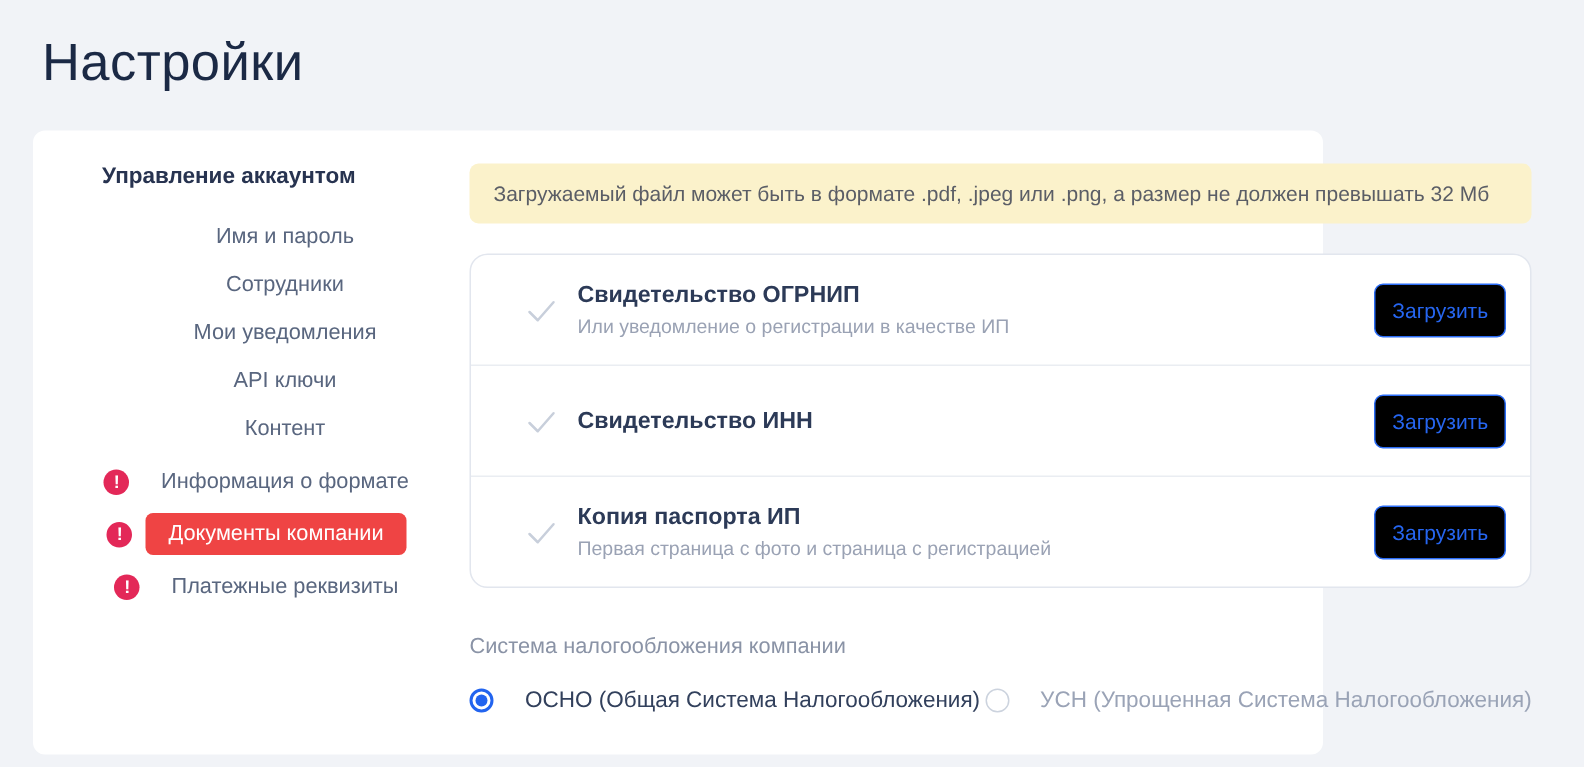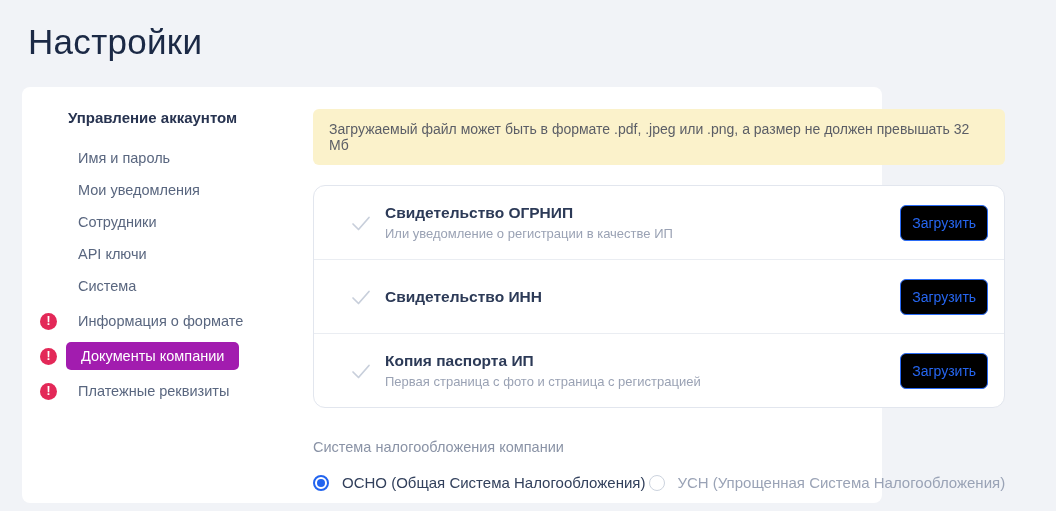--- a/index.html
+++ b/index.html
@@ -44,20 +44,21 @@
     font-weight: bold;
     color: #273350;
     padding: 6px 0;
   }
   .nav { margin-left: 18px; }
   .nav-item {
     display: flex;
     align-items: center;
     height: 32px;
     cursor: pointer;
+    justify-content: center;
   }
   .nav-item.with-gap { margin-top: 3px; }
   .alert-badge {
     width: 17px;
     height: 17px;
     border-radius: 50%;
     background: #e32858;
     color: #ffffff;
     font-size: 12px;
     font-weight: bold;
@@ -66,21 +67,21 @@
     margin-right: 21px;
     flex-shrink: 0;
   }
   .alert-badge.hidden { visibility: hidden; }
   .nav-label {
     font-size: 14.5px;
     color: #59667f;
     white-space: nowrap;
   }
   .nav-item.active .nav-label {
-    background: #a21caf;
+    background: #ef4444;
     color: #ffffff;
     border-radius: 5px;
     padding: 6px 15px;
     margin-left: -12px;
   }
   
   .content {
     flex: 1;
     padding: 22px 16px 0 0;
     box-sizing: border-box;
@@ -144,20 +145,21 @@
   }
   .tax-options {
     margin-top: 19px;
     display: flex;
     align-items: center;
   }
   .tax-option {
     display: flex;
     align-items: center;
     cursor: pointer;
+    gap: 8px;
   }
   .tax-option + .tax-option { margin-left: 4px; }
   .radio {
     width: 16px;
     height: 16px;
     border-radius: 50%;
     box-sizing: border-box;
     position: relative;
     flex-shrink: 0;
   }
@@ -187,33 +189,33 @@
 <div class="panel">
   <div class="sidebar">
     <div class="sidebar-heading">Управление аккаунтом</div>
     <div class="nav" id="nav">
         <div class="nav-item">
     <span class="alert-badge hidden">!</span>
     <span class="nav-label">Имя и пароль</span>
   </div>
         <div class="nav-item">
     <span class="alert-badge hidden">!</span>
+    <span class="nav-label">Сотрудники</span>
+  </div>
+        <div class="nav-item">
+    <span class="alert-badge hidden">!</span>
     <span class="nav-label">Мои уведомления</span>
   </div>
         <div class="nav-item">
     <span class="alert-badge hidden">!</span>
-    <span class="nav-label">Сотрудники</span>
-  </div>
-        <div class="nav-item">
-    <span class="alert-badge hidden">!</span>
     <span class="nav-label">API ключи</span>
   </div>
         <div class="nav-item">
     <span class="alert-badge hidden">!</span>
-    <span class="nav-label">Система</span>
+    <span class="nav-label">Контент</span>
   </div>
         <div class="nav-item with-gap">
     <span class="alert-badge">!</span>
     <span class="nav-label">Информация о формате</span>
   </div>
         <div class="nav-item active with-gap">
     <span class="alert-badge">!</span>
     <span class="nav-label">Документы компании</span>
   </div>
         <div class="nav-item with-gap">

